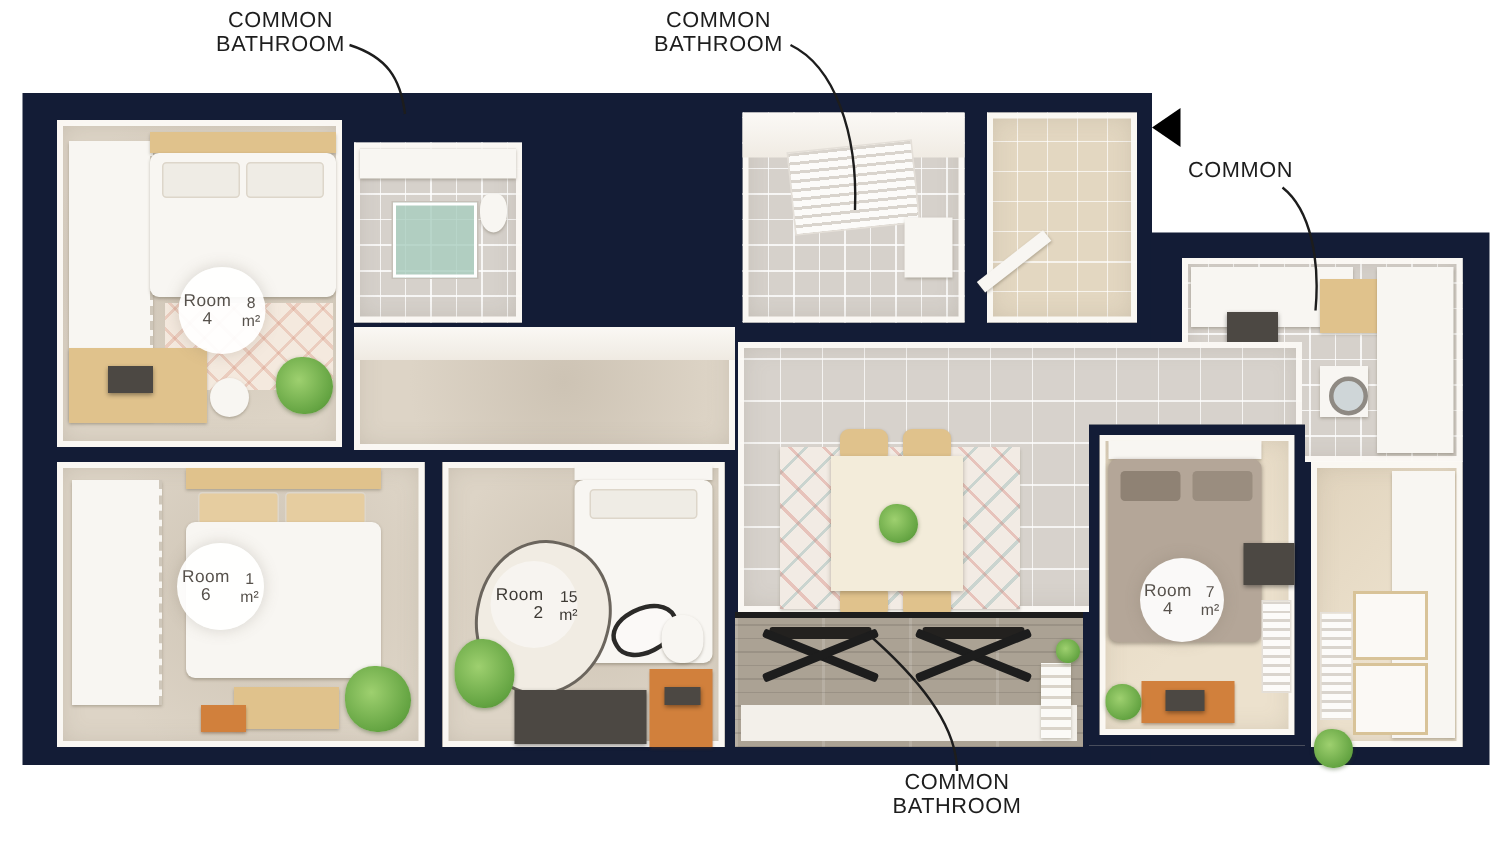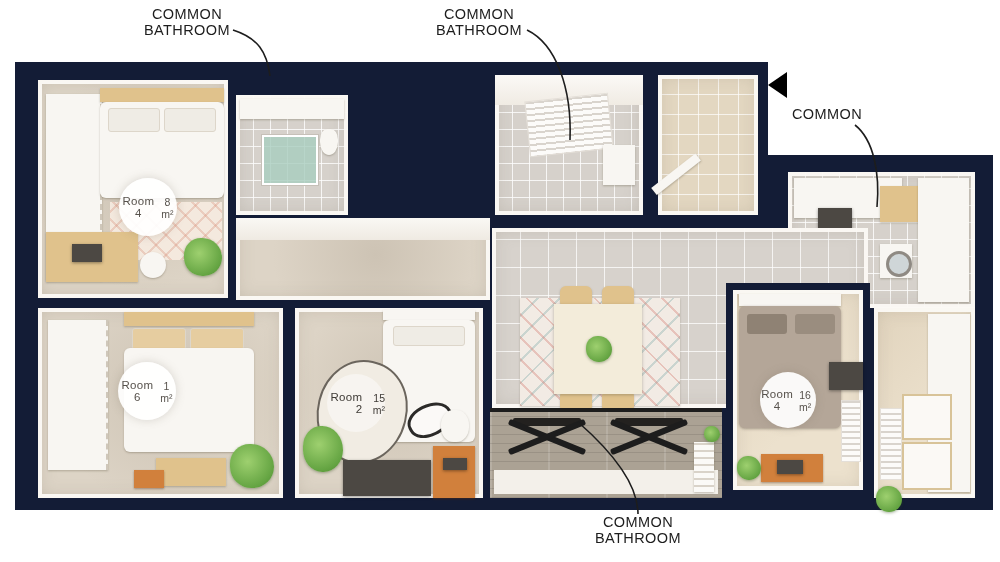--- a/index.html
+++ b/index.html
@@ -158,21 +158,21 @@
     <div class="abs soft" style="left:6px;top:16px;width:102px;height:122px;background:#b4a698;box-shadow:0 1px 3px rgba(60,50,40,.4);"></div>
     <div class="abs" style="left:14px;top:24px;width:40px;height:20px;background:#8f8274;border-radius:3px;"></div>
     <div class="abs" style="left:62px;top:24px;width:40px;height:20px;background:#9a8d7f;border-radius:3px;"></div>
     <div class="abs dark-f" style="left:96px;top:72px;width:34px;height:28px;"></div>
     <div class="abs orange-f" style="left:28px;top:164px;width:62px;height:28px;"></div>
     <div class="abs dark-f" style="left:44px;top:170px;width:26px;height:14px;"></div>
     <div class="abs radiator" style="left:108px;top:110px;width:18px;height:60px;"></div>
     <div class="abs plant" style="left:4px;top:166px;width:24px;height:24px;"></div>
     <div class="room-badge" style="left:27px;top:82px;width:56px;height:56px;">
       <span class="rname">Room 4</span>
-      <span class="rarea">16 m²</span>
+      <span class="rarea">7 m²</span>
     </div>
   </div>
 
   <div class="room floor-carpet" style="left:38px;top:308px;width:245px;height:190px;">
     <div class="abs white-f" style="left:10px;top:12px;width:58px;height:150px;border-right:2px dashed #cfc7ba;"></div>
     <div class="abs wood-f" style="left:86px;top:4px;width:130px;height:14px;"></div>
     <div class="abs pillow" style="left:94px;top:20px;width:52px;height:20px;background:#e6cda0;"></div>
     <div class="abs pillow" style="left:152px;top:20px;width:52px;height:20px;background:#e6cda0;"></div>
     <div class="abs white-f soft" style="left:86px;top:40px;width:130px;height:104px;"></div>
     <div class="abs wood-f" style="left:118px;top:150px;width:70px;height:28px;"></div>

